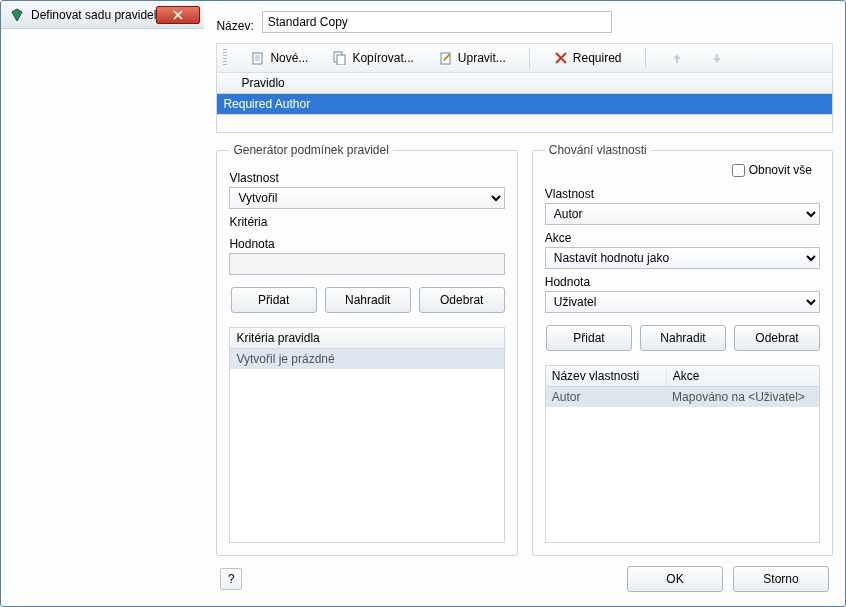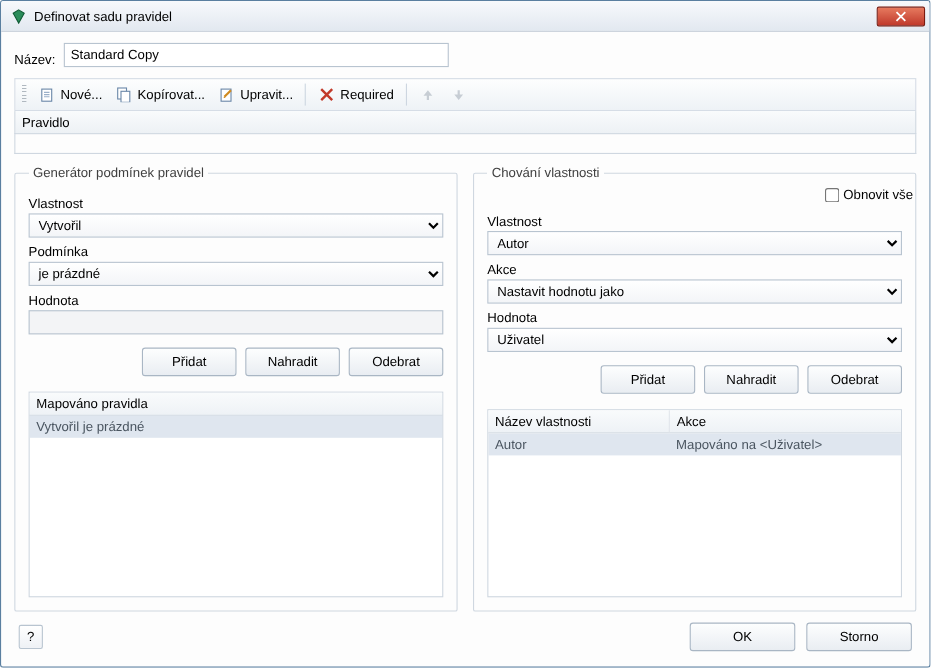--- a/index.html
+++ b/index.html
@@ -9,21 +9,20 @@
     font-size: 12px;
     background: #fff;
     color: #000;
   }
   .window {
     width: 846px;
     height: 607px;
     border: 1px solid #5a7fa0;
     background: #fdfdfd;
     display: flex;
-    flex-direction: column;
     border-radius: 3px;
     overflow: hidden;
   }
   .titlebar {
     height: 28px;
     background: linear-gradient(#f7f9fc, #e2e8f0);
     border-bottom: 1px solid #c8d0da;
     display: flex;
     align-items: center;
     padding: 0 4px 0 8px;
@@ -62,21 +61,21 @@
     border: 1px solid #b8c4d0;
     padding: 0 5px;
     font-size: 12px;
   }
   .toolbar {
     border: 1px solid #d6dde6;
     background: linear-gradient(#fdfefe, #eef2f6);
     padding: 3px 6px;
     display: flex;
     align-items: center;
-    gap: 2px;
+    gap: 14px;
   }
   .toolbar .grip {
     width: 4px; height: 18px;
     margin-right: 4px;
     background: repeating-linear-gradient(to bottom, #b0b8c0 0 1px, transparent 1px 3px);
   }
   .tbtn {
     display: flex; align-items: center;
     gap: 4px;
     padding: 2px 4px;
@@ -88,21 +87,21 @@
   .sep {
     width: 1px; height: 20px;
     background: #cdd6e0;
     margin: 0 4px;
   }
   .tbtn.disabled { opacity: 0.5; cursor: default; }
   .ruleheader {
     border: 1px solid #cfd7e0;
     border-top: none;
     background: linear-gradient(#f9fbfc, #edf1f5);
-    padding: 3px 6px;
+    padding: 3px 24px;
   }
   .rulerow {
     border: 1px solid #cfd7e0;
     border-top: none;
     background: #2f78d6;
     color: #fff;
     padding: 3px 6px;
   }
   .ruleblank {
     border: 1px solid #cfd7e0;
@@ -125,21 +124,21 @@
     display: flex;
     flex-direction: column;
   }
   fieldset.panel > legend {
     font-size: 12px;
     padding: 0 4px;
     color: #404040;
   }
   .toprow-right {
     position: absolute;
-    top: 6px; right: 2px;
+    top: 6px; right: 20px;
     display: flex; align-items: center; gap: 4px;
   }
   .lbl { margin-top: 6px; margin-bottom: 2px; }
   select, input.txt {
     width: 100%;
     height: 22px;
     border: 1px solid #b8c4d0;
     background: linear-gradient(#fff, #f3f5f8);
     font-size: 12px;
     padding: 0 4px;
@@ -283,49 +282,47 @@
       <div class="tbtn disabled">
         <span class="ic">
           <svg width="12" height="12" viewBox="0 0 12 12">
               <path d="M6 11 L2 6 L5 6 L5 2 L7 2 L7 6 L10 6 Z" fill="#9aa4b0"></path>
             </svg>
         </span>
       </div>
     </div>
 
     <div class="ruleheader">Pravidlo</div>
+    <div class="rulerow">Required Author</div>
     <div class="ruleblank"></div>
 
     <div class="panels">
 
       <fieldset class="panel">
         <legend>Generátor podmínek pravidel</legend>
 
         <div class="lbl">Vlastnost</div>
         <select>
           <option>Vytvořil</option>
         </select>
 
-        <div class="lbl">Podmínka</div>
-        <select>
-          <option>je prázdné</option>
-        </select>
+        <div class="lbl">Kritéria</div>
 
         <div class="lbl">Hodnota</div>
         <input class="txt" type="text" disabled="" value="" style="">
 
         <div class="btnrow">
           <button class="std">Přidat</button>
           <button class="std">Nahradit</button>
           <button class="std">Odebrat</button>
         </div>
 
         <div class="table">
           <div class="thead">
-            <div class="colA" style="flex:1">Mapováno pravidla</div>
+            <div class="colA" style="flex:1">Kritéria pravidla</div>
           </div>
           <div class="trow">
             <div class="colA" style="flex:1">Vytvořil je prázdné</div>
           </div>
         </div>
       </fieldset>
 
       <fieldset class="panel">
         <legend>Chování vlastnosti</legend>
 

